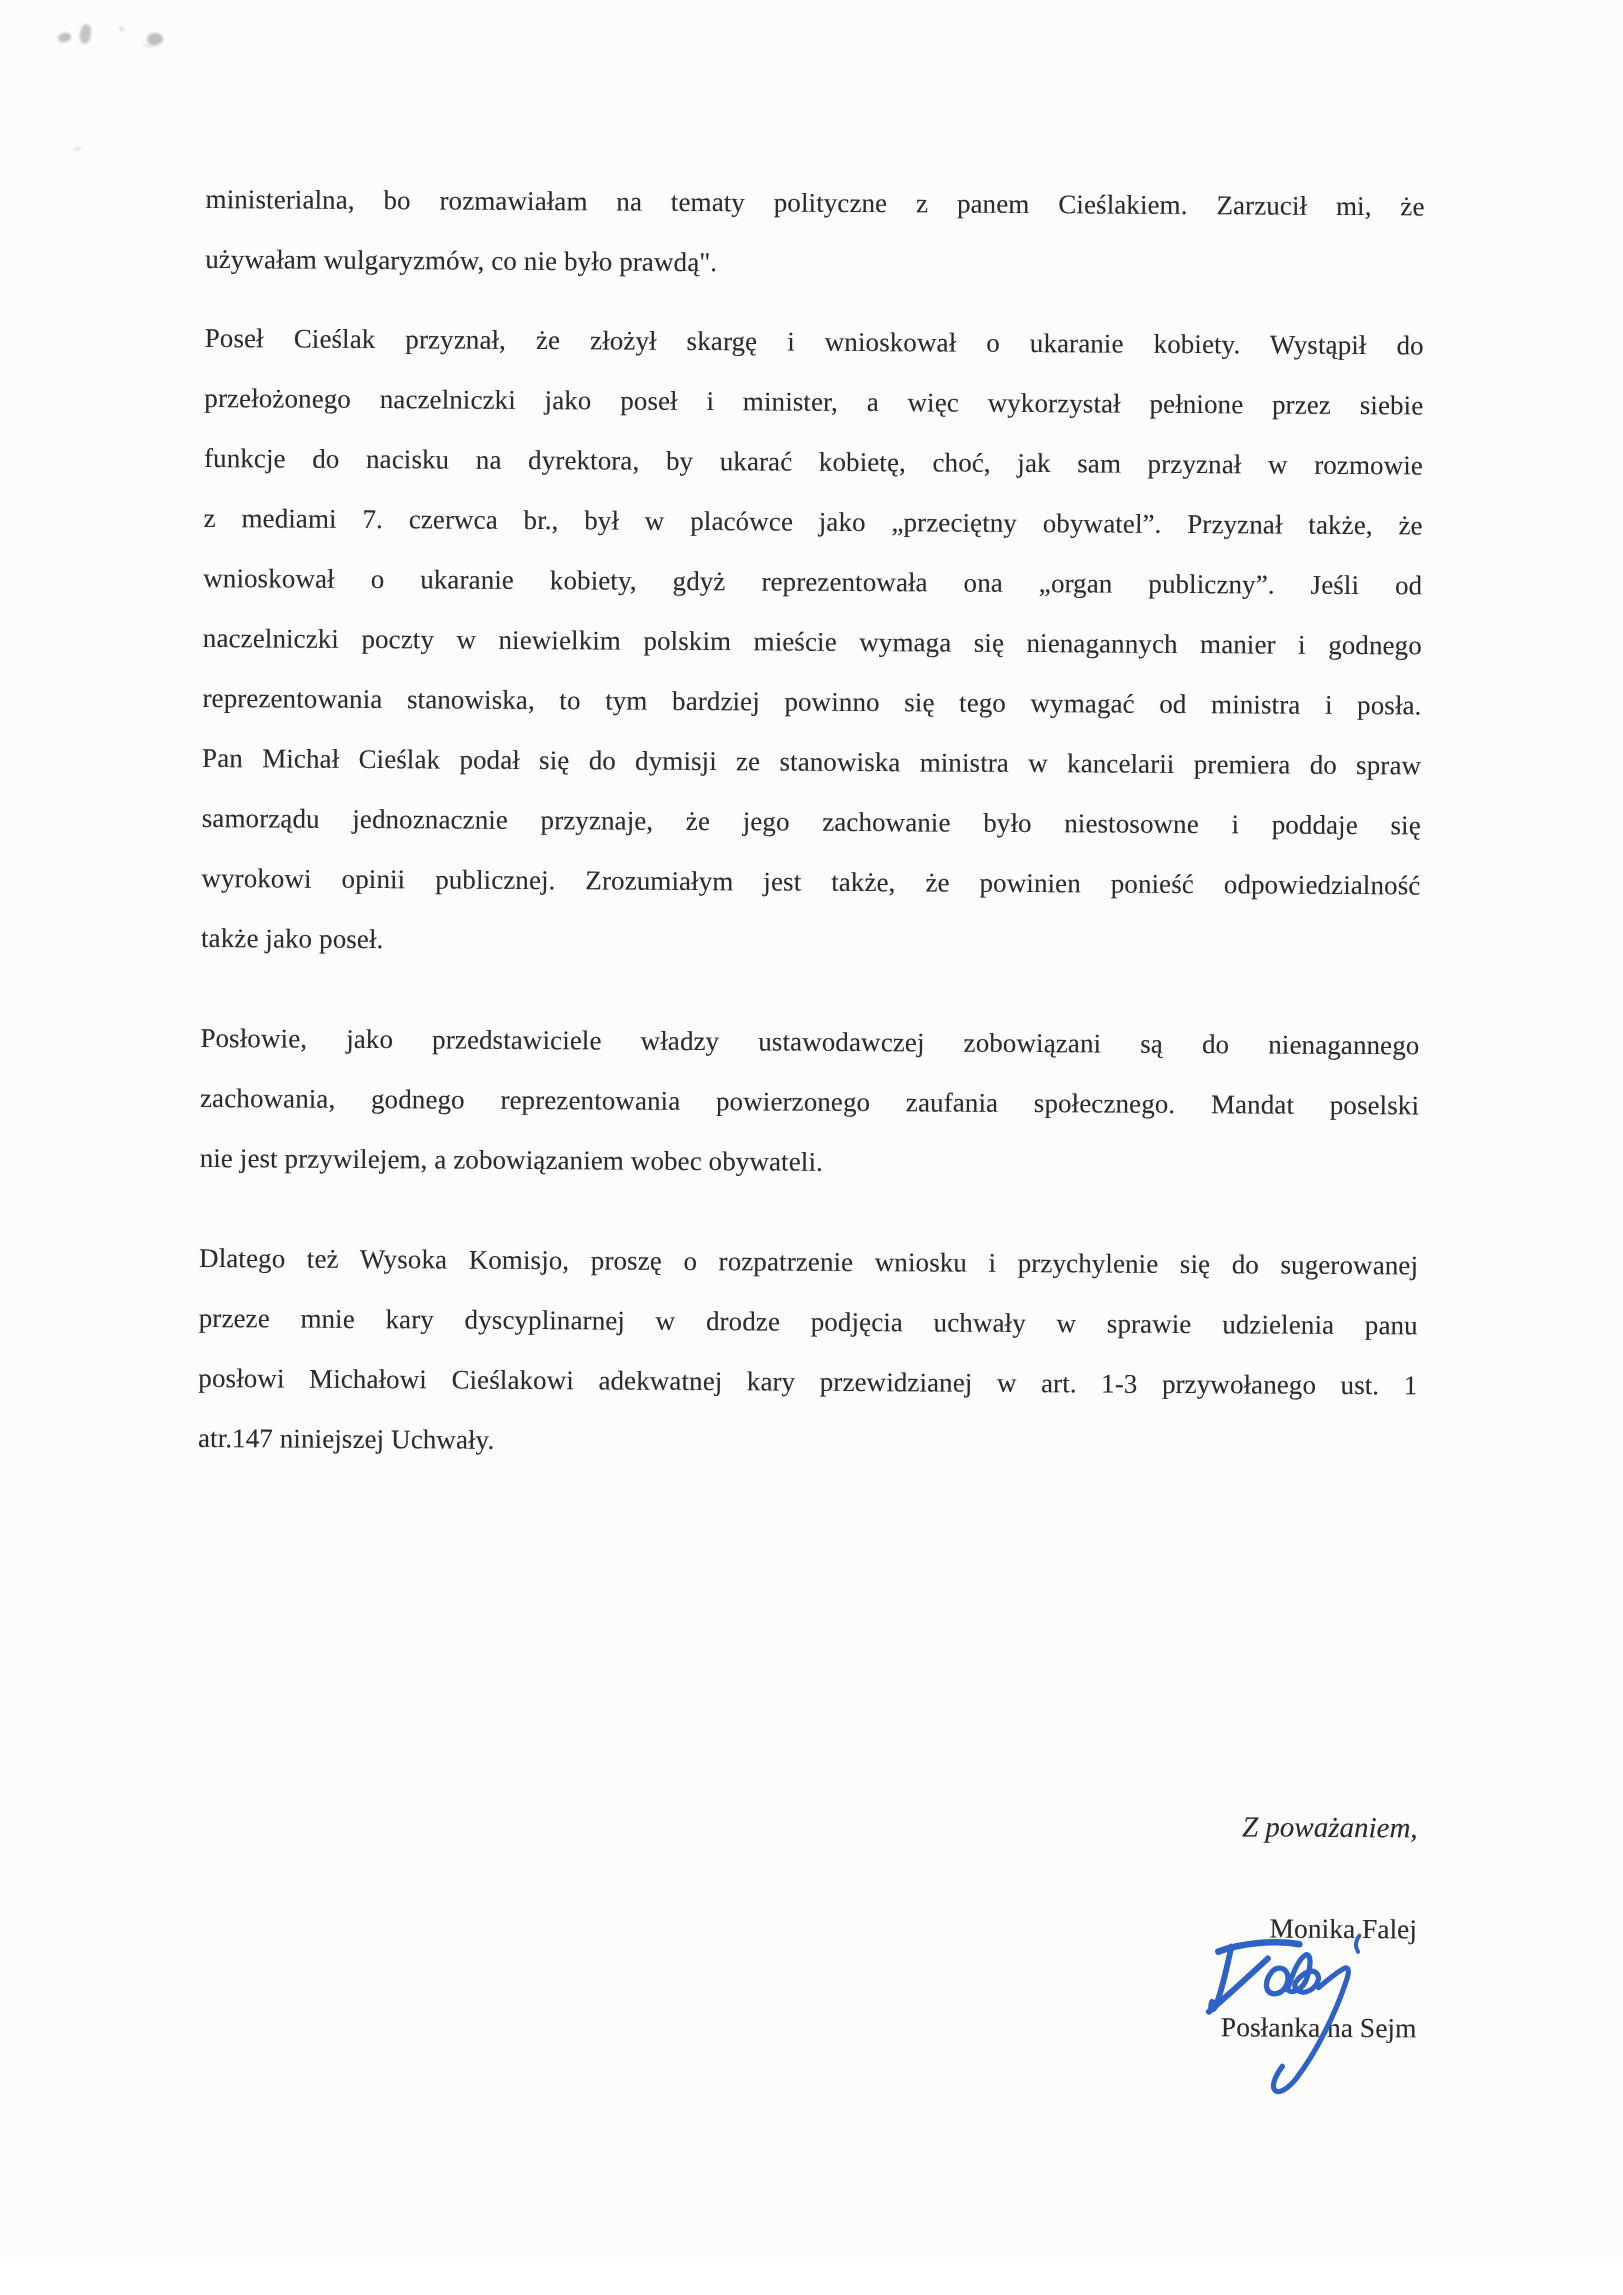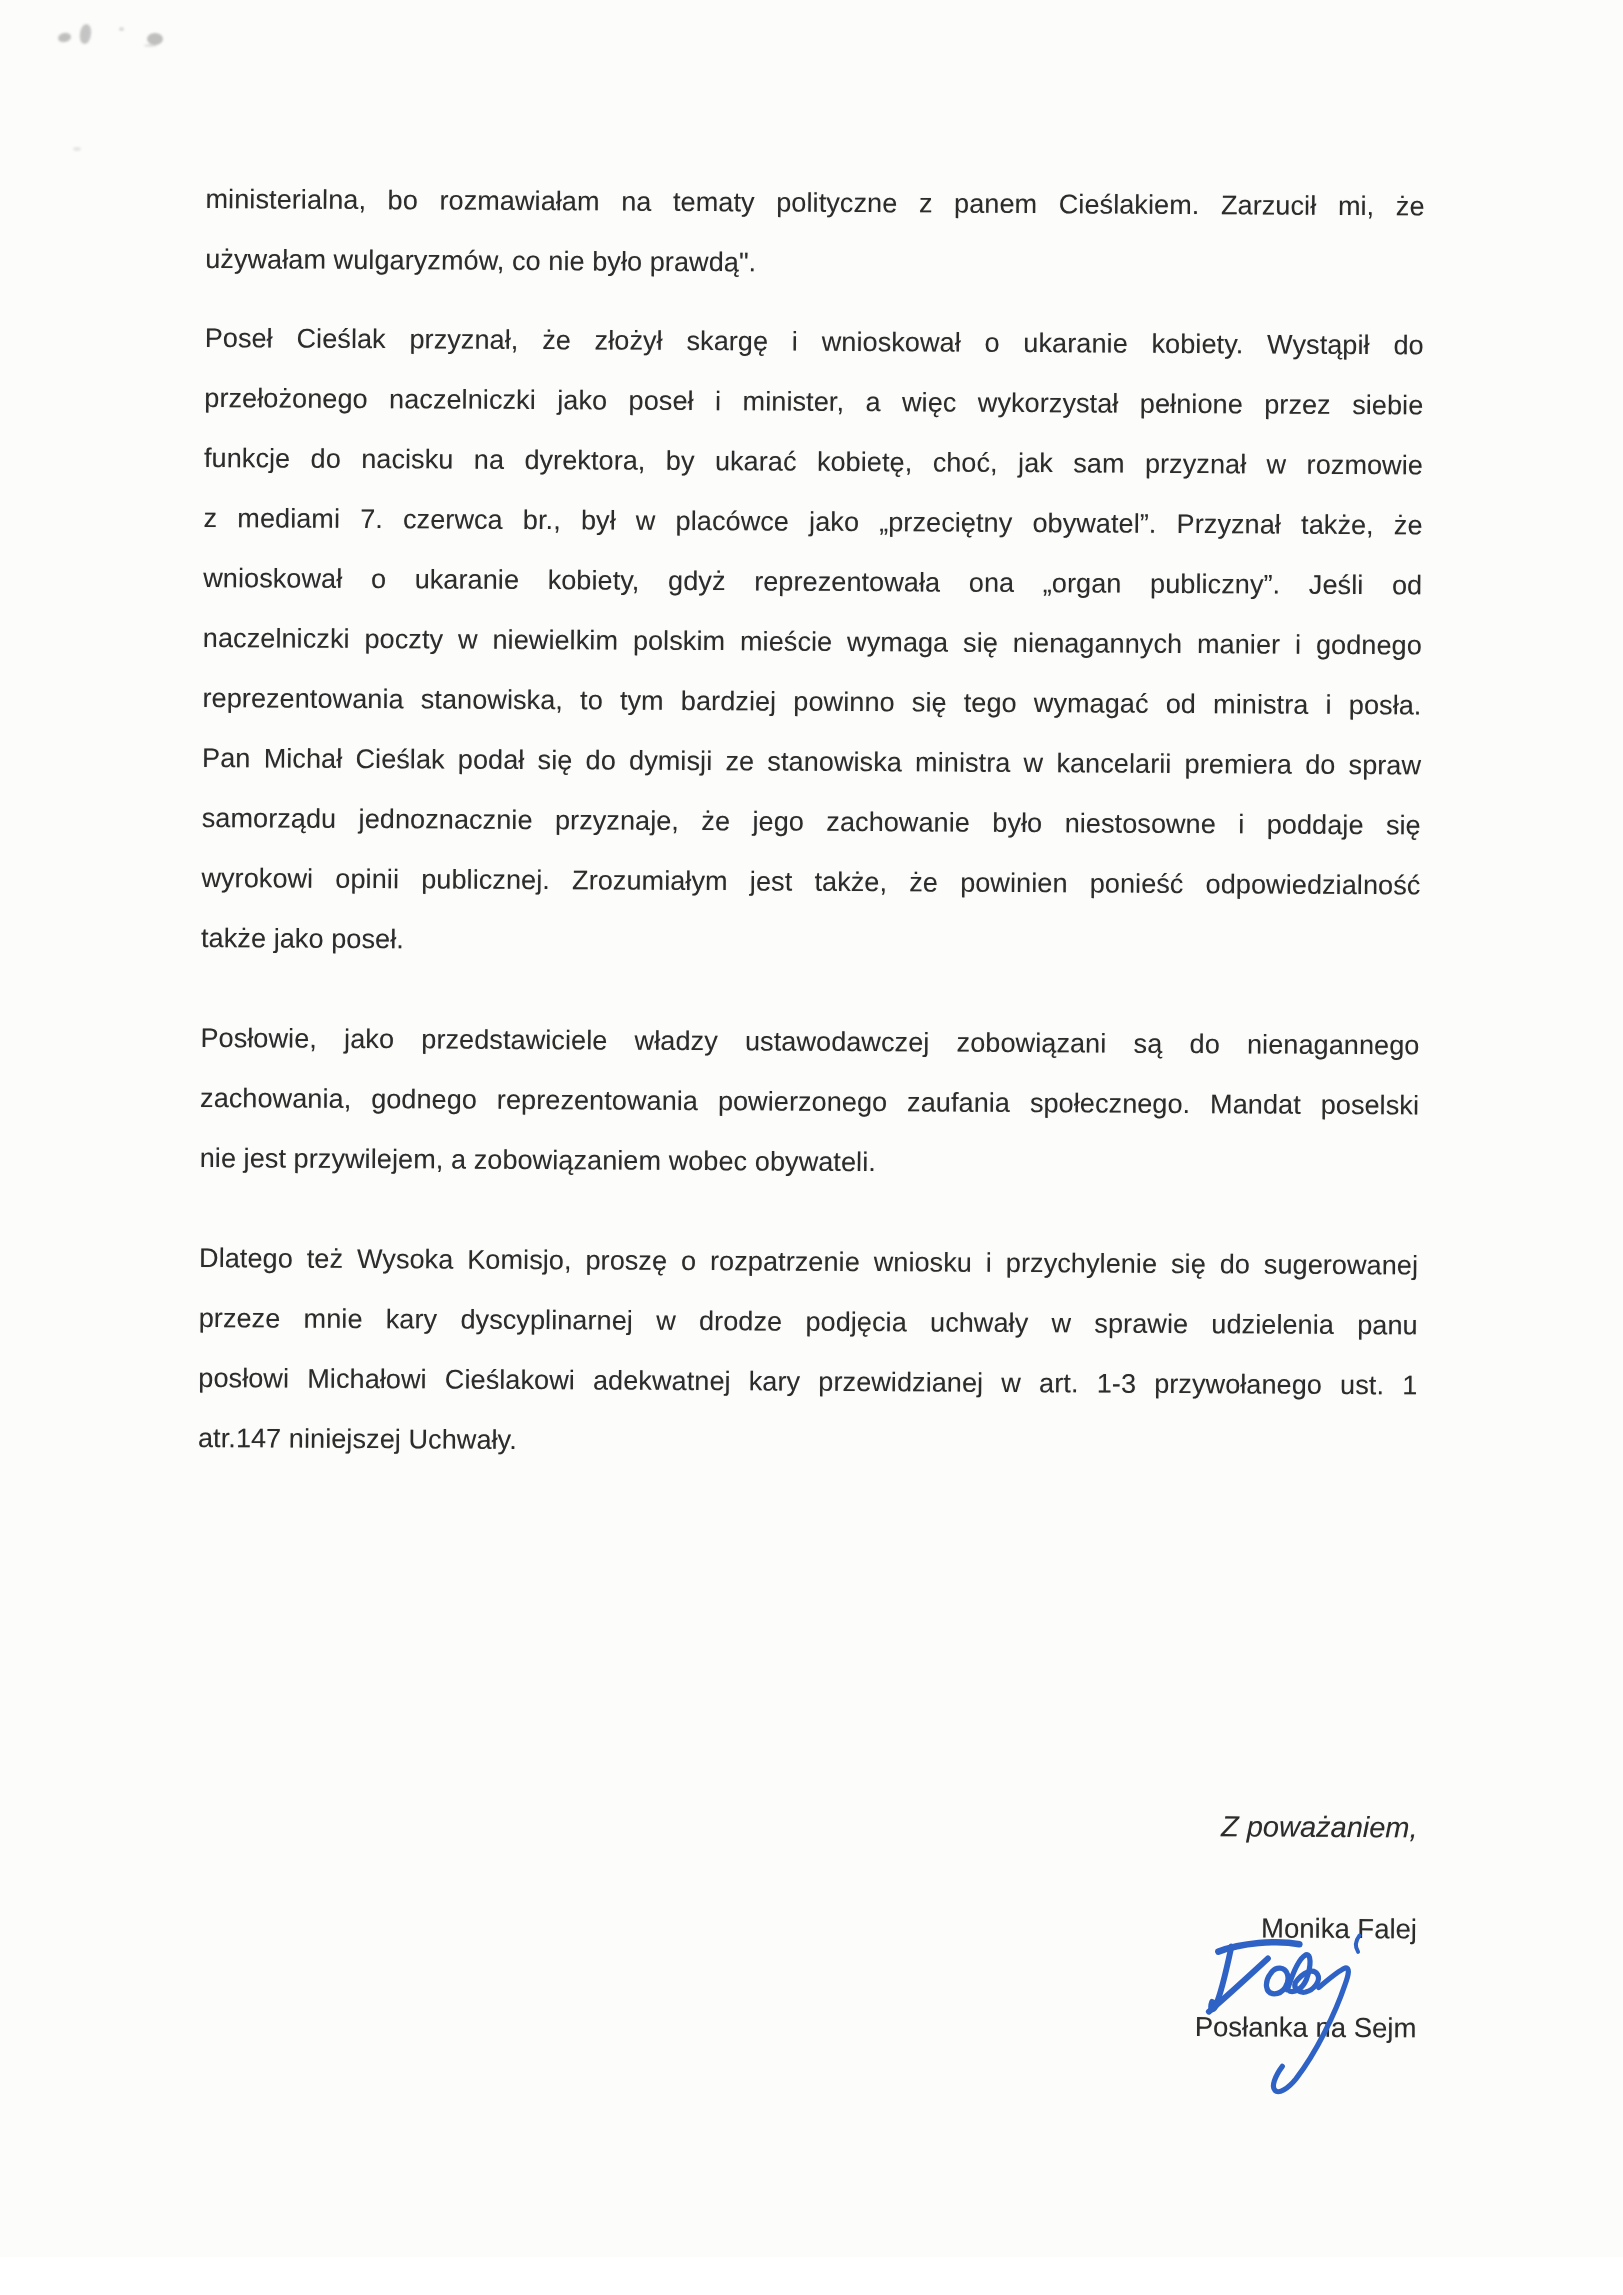--- a/index.html
+++ b/index.html
@@ -6,21 +6,21 @@
     margin: 0;
     padding: 0;
     background: #ffffff;
   }
   .page {
     position: relative;
     width: 1623px;
     height: 2257px;
     background: var(--paper, #fcfcfb);
     overflow: hidden;
-    font-family: Liberation Sans, sans-serif;
+    font-family: Liberation Serif, serif;
   }
   
   .content {
     position: absolute;
     left: 0; top: 0;
     width: 1623px; height: 2295px;
     transform: rotate(0.35deg);
     transform-origin: 200px 1113px;
     color: var(--ink, #2c2c2c);
   }

